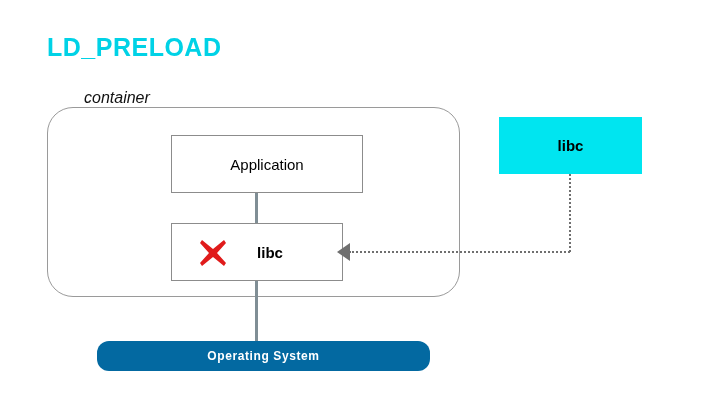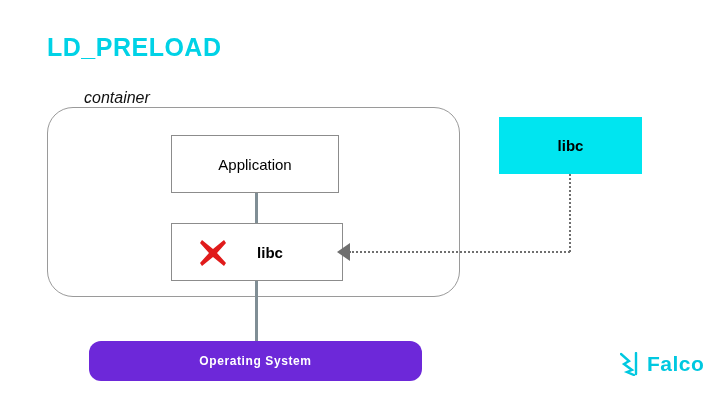--- a/index.html
+++ b/index.html
@@ -53,21 +53,21 @@
     box-sizing: border-box;
     display: flex;
     align-items: center;
     justify-content: center;
     font-size: 15px;
     color: #000000;
   }
   .app-box {
     left: 171px;
     top: 135px;
-    width: 168px;
+    width: 192px;
     height: 58px;
   }
   .libc-inner-box {
     left: 171px;
     top: 223px;
     width: 172px;
     height: 58px;
   }
   .libc-inner-label {
     margin-left: 26px;
@@ -82,26 +82,26 @@
     background: #00e5f0;
     display: flex;
     align-items: center;
     justify-content: center;
     font-size: 15px;
     font-weight: bold;
     color: #000000;
   }
   .os-pill {
     position: absolute;
-    left: 89px;
+    left: 97px;
     top: 341px;
     width: 333px;
-    height: 40px;
+    height: 30px;
     border-radius: 12px;
-    background: #6d28d9;
+    background: #0369a1;
     display: flex;
     align-items: center;
     justify-content: center;
     font-size: 12px;
     font-weight: bold;
     color: #ffffff;
     letter-spacing: 0.6px;
   }
   .connector-vert {
     position: absolute;
@@ -202,23 +202,14 @@
   </div>
 
   <div class="dotted-v"></div>
   <div class="dotted-h"></div>
   <div class="arrow-head"></div>
 
   <div class="os-pill">
     <span>Operating System</span>
   </div>
 
-  <div class="falco-logo">
-    <span class="falco-mark">
-      <svg width="22" height="24" viewBox="0 0 22 24">
-        <path d="M1 2 L9 9 L4 12 L12 18 L7 20 L14 23" stroke="#00c8e0" stroke-width="2.4" fill="none" stroke-linecap="round"></path>
-        <path d="M16 1 L16 22" stroke="#00c8e0" stroke-width="2.4" fill="none" stroke-linecap="round"></path>
-      </svg>
-    </span>
-    <span class="falco-text">Falco</span>
-  </div>
 
 </div>
 
 </body></html>

